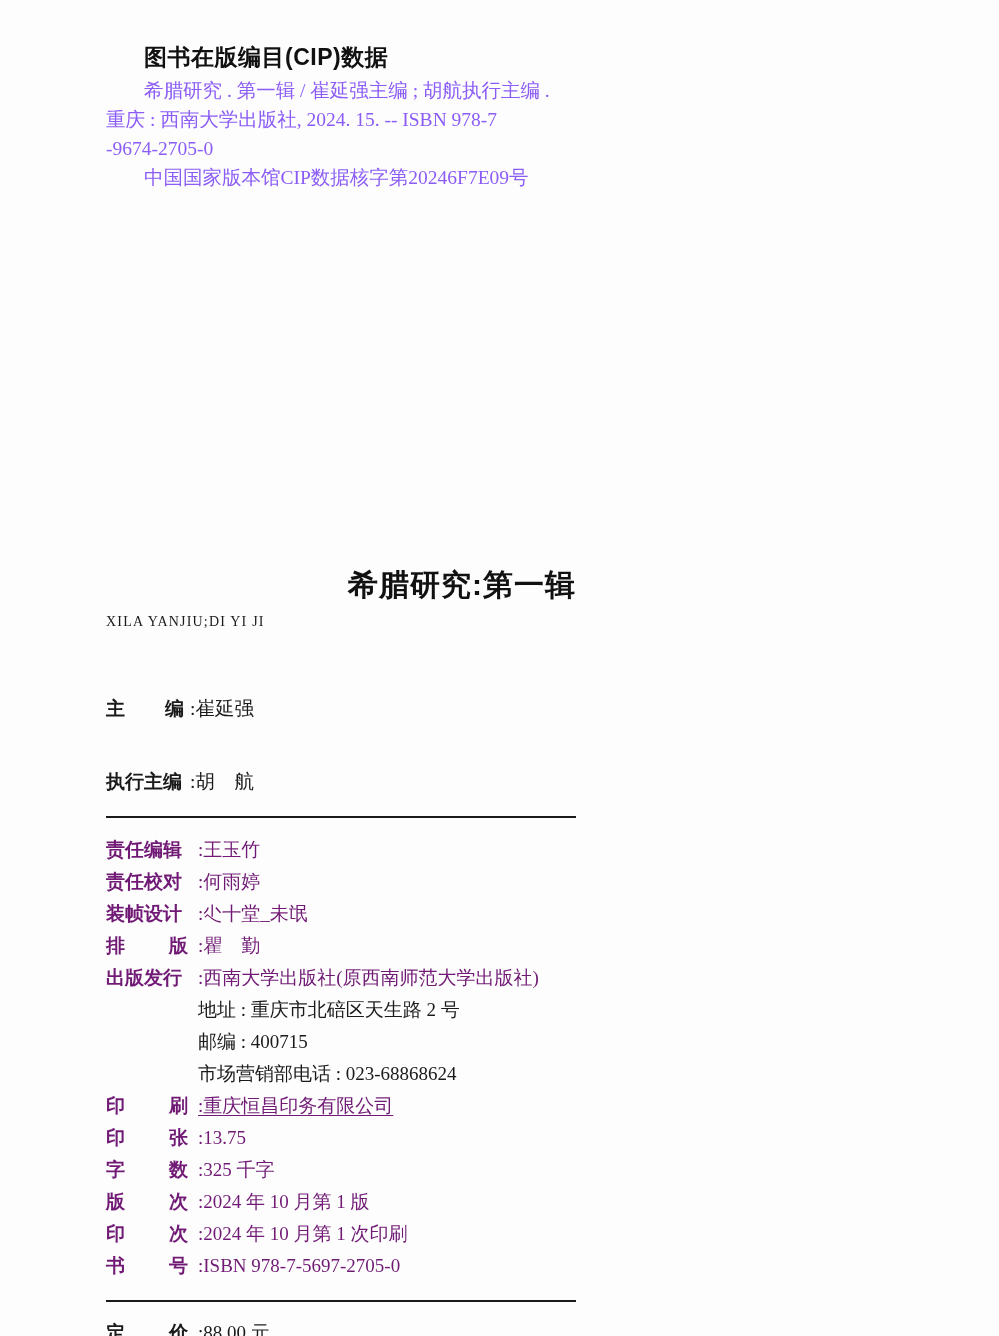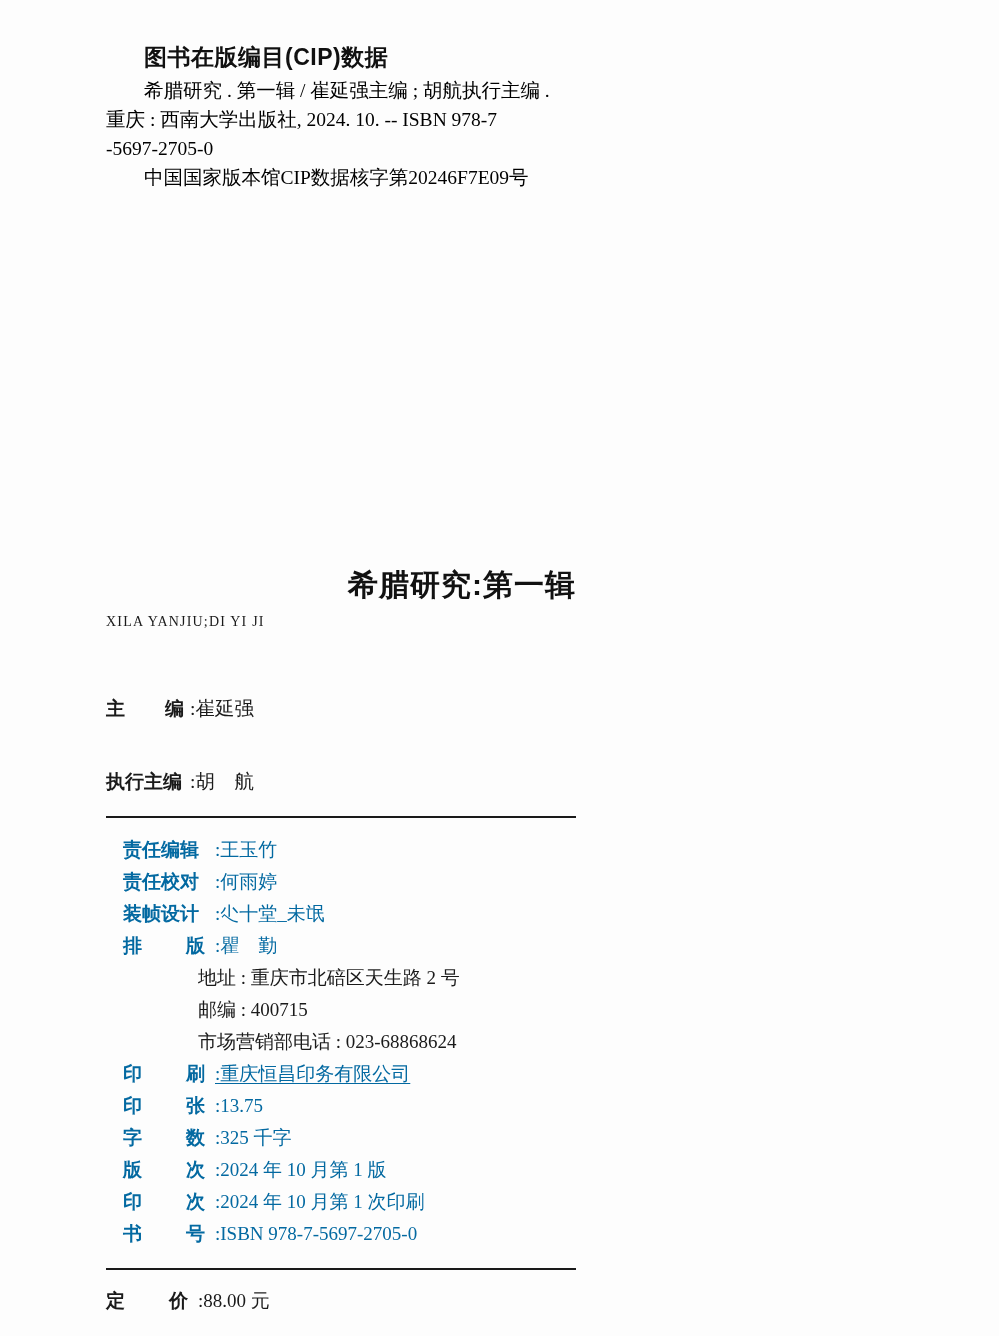--- a/index.html
+++ b/index.html
@@ -35,21 +35,21 @@
     font-weight: bold;
     font-size: 23px;
     letter-spacing: 0.5px;
     margin-left: 38px;
     margin-bottom: 3px;
     color: #111;
   }
   .cip-line {
     font-size: 19.5px;
     line-height: 29px;
-    color: #000000;
+    color: #8b5cf6;
     white-space: nowrap;
   }
   .cip-line.indent {
     text-indent: 38px;
   }
   .cip-line.indent2 {
     text-indent: 46px;
   }
 
   
@@ -103,22 +103,21 @@
     margin: 18px 0 16px 0;
   }
   .rule.thin {
     height: 2px;
   }
 
   .imprint-row {
     font-size: 19px;
     line-height: 32px;
     white-space: nowrap;
-    color: #0369a1;
-    margin-left: 17px;
+    color: #701a75;
   }
   .imprint-row .lbl {
     font-family: "Liberation Sans", "DejaVu Sans", sans-serif;
     font-weight: bold;
     font-size: 19px;
     display: inline-block;
     width: 92px;
   }
   .imprint-row .lbl .sp1 { display: inline-block; width: 44px; }
   .imprint-row .val {
@@ -153,22 +152,22 @@
   .price-row .lbl .sp1 { display: inline-block; width: 44px; }
 </style>
 </head>
 <body>
 
 <div class="page">
 
   <div class="cip-block">
     <div class="cip-title">图书在版编目(CIP)数据</div>
     <div class="cip-line indent">希腊研究 . 第一辑 / 崔延强主编 ; 胡航执行主编 .</div>
-    <div class="cip-line">重庆 : 西南大学出版社, 2024. 10. -- ISBN 978-7</div>
-    <div class="cip-line">-5697-2705-0</div>
+    <div class="cip-line">重庆 : 西南大学出版社, 2024. 15. -- ISBN 978-7</div>
+    <div class="cip-line">-9674-2705-0</div>
     <div class="cip-line indent">中国国家版本馆CIP数据核字第20246F7E09号</div>
   </div>
 
   <div class="colophon">
 
     <div class="book-title">希腊研究:第一辑</div>
     <div class="book-title-pinyin">XILA YANJIU;DI YI JI</div>
 
     <div class="credit-row">
       <span class="lbl w-main"><span>主</span><span class="sp"></span><span>编</span></span><span class="val">:崔延强</span>
@@ -189,20 +188,23 @@
     </div>
 
     <div class="imprint-row">
       <span class="lbl">装帧设计</span><span class="val">:尐十堂_未氓</span>
     </div>
 
     <div class="imprint-row">
       <span class="lbl"><span>排</span><span class="sp1"></span><span>版</span></span><span class="val">:瞿　勤</span>
     </div>
 
+    <div class="imprint-row">
+      <span class="lbl">出版发行</span><span class="val">:西南大学出版社(原西南师范大学出版社)</span>
+    </div>
 
     <div class="imprint-sub">地址 : 重庆市北碚区天生路 2 号</div>
     <div class="imprint-sub">邮编 : 400715</div>
     <div class="imprint-sub">市场营销部电话 : 023-68868624</div>
 
     <div class="imprint-row">
       <span class="lbl"><span>印</span><span class="sp1"></span><span>刷</span></span><span class="val underline">:重庆恒昌印务有限公司</span>
     </div>
 
 

